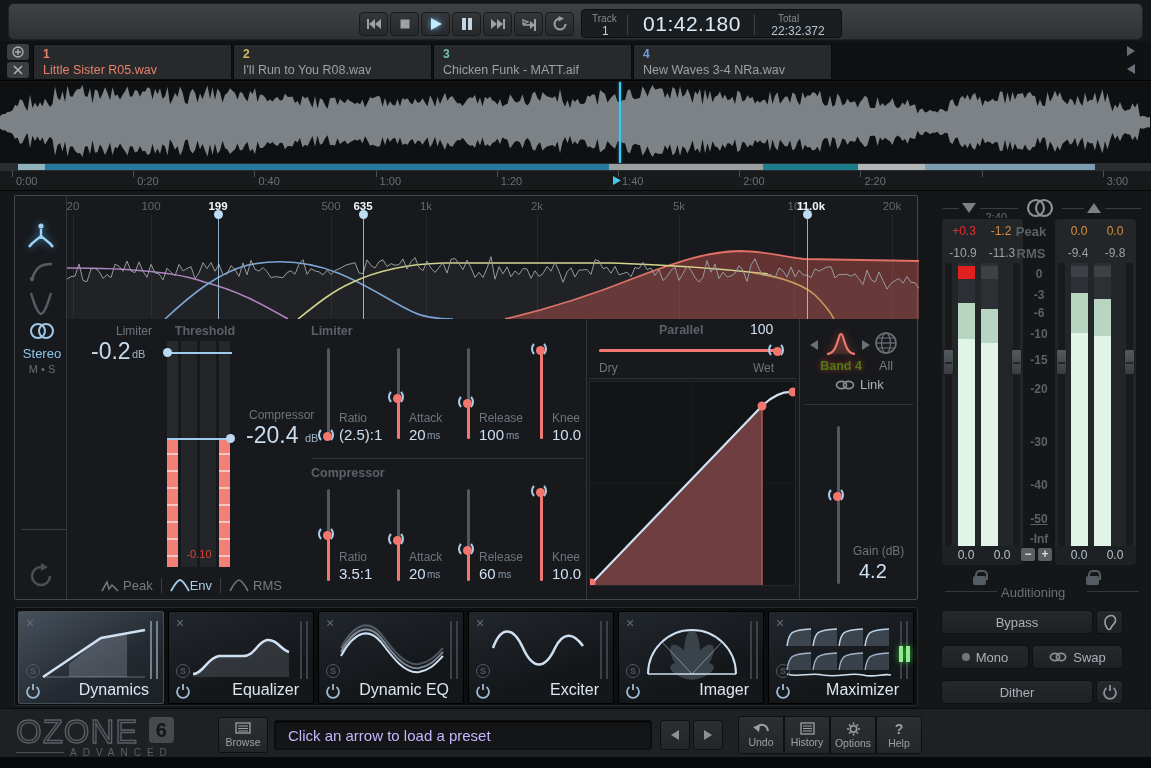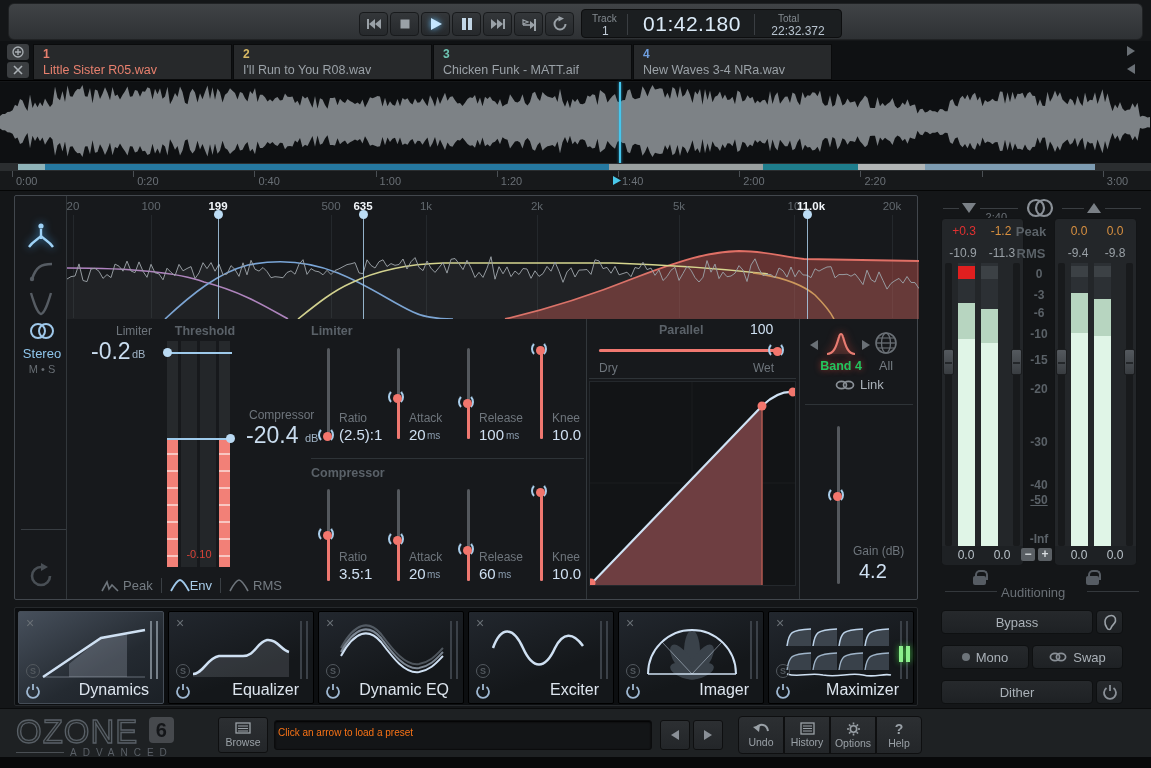--- a/index.html
+++ b/index.html
@@ -424,21 +424,21 @@
     <div class="a" style="left:847px;top:144px">
         <div class="icon-tri-r" style="border-left-color:#6a7076"></div>
       </div>
     <svg class="a" style="left:858px;top:134px" width="26" height="26">
       <circle cx="13" cy="13" r="10" fill="none" stroke="#6a7076" stroke-width="1.6"></circle>
       <ellipse cx="13" cy="13" rx="4.5" ry="10" fill="none" stroke="#6a7076" stroke-width="1.3"></ellipse>
       <line x1="3" y1="13" x2="23" y2="13" stroke="#6a7076" stroke-width="1.3"></line>
       <line x1="4.5" y1="8" x2="21.5" y2="8" stroke="#6a7076" stroke-width="1.1"></line>
       <line x1="4.5" y1="18" x2="21.5" y2="18" stroke="#6a7076" stroke-width="1.1"></line>
     </svg>
-    <span class="a" style="left:800px;top:163px;width:52px;text-align:center;color:#22c55e;font-size:12.5px;font-weight:bold;text-shadow:0 0 6px #a03830">Band 4</span>
+    <span class="a" style="left:800px;top:163px;width:52px;text-align:center;color:#4d7c0f;font-size:12.5px;font-weight:bold;text-shadow:0 0 6px #a03830">Band 4</span>
     <span class="a" style="left:858px;top:163px;width:26px;text-align:center;color:#757c83;font-size:12.5px">All</span>
     <div class="a" style="left:820px;top:181px;display:flex;align-items:center;gap:5px">
       <svg width="20" height="12">
           <ellipse cx="6.5" cy="6" rx="5" ry="3.6" fill="none" stroke="#8a9097" stroke-width="1.7"></ellipse>
           <ellipse cx="13.5" cy="6" rx="5" ry="3.6" fill="none" stroke="#8a9097" stroke-width="1.7"></ellipse>
         </svg>
       <span style="color:#aab1b8;font-size:13px">Link</span>
     </div>
     <div class="hline" style="left:790px;top:208px;width:108px;background:#2e3337"></div>
 
@@ -482,21 +482,21 @@
     <span class="scale" style="left:96px;top:51px;font-size:13px">RMS</span>
     <div id="scalehost" class="a" style="left:0;top:0;width:216px;height:405px">
         <span class="scale" style="left: 104px; top: 72px;">0</span>
         <span class="scale" style="left: 104px; top: 93px;">-3</span>
         <span class="scale" style="left: 104px; top: 111px;">-6</span>
         <span class="scale" style="left: 104px; top: 132px;">-10</span>
         <span class="scale" style="left: 104px; top: 158px;">-15</span>
         <span class="scale" style="left: 104px; top: 187px;">-20</span>
         <span class="scale" style="left: 104px; top: 240px;">-30</span>
         <span class="scale" style="left: 104px; top: 283px;">-40</span>
-        <span class="scale" style="left: 104px; top: 298px; text-decoration: underline;">-50</span>
+        <span class="scale" style="left: 104px; top: 317px; text-decoration: underline;">-50</span>
         <span class="scale" style="left: 104px; top: 337px;">-Inf</span>
       </div>
     <div class="zbtn" style="left:86px;top:353px">−</div>
     <div class="zbtn" style="left:103px;top:353px">+</div>
 
     <div class="mcard" style="left:119px;top:23px;height:347px">
       <span class="mnum" style="left:24px;top:5px;color:#d89040">0.0</span>
       <span class="mnum" style="left:60px;top:5px;color:#d89040">0.0</span>
       <span class="mnum" style="left:23px;top:27px;color:#99a0a6">-9.4</span>
       <span class="mnum" style="left:60px;top:27px;color:#99a0a6">-9.8</span>
@@ -694,21 +694,21 @@
     <div class="fbtn" style="left:218px;top:8px;width:50px;height:36px;gap:2px">
       <svg width="16" height="12">
           <rect x="1" y="1" width="14" height="10" fill="none" stroke="#9aa1a7" stroke-width="1.3"></rect>
           <line x1="3" y1="4" x2="13" y2="4" stroke="#9aa1a7"></line>
           <line x1="3" y1="6.5" x2="13" y2="6.5" stroke="#9aa1a7"></line>
           <line x1="3" y1="9" x2="13" y2="9" stroke="#9aa1a7"></line>
         </svg>
       <span style="font-size:10.5px">Browse</span>
     </div>
     <div class="a" style="left:274px;top:11px;width:378px;height:30px;background:#131517;border:1px solid #0b0c0d;border-radius:3px;box-shadow:inset 0 1px 2px #000">
-      <span class="a" style="left:3px;top:6px;font-size:10px;color:#f97316">Click an arrow to load a preset</span>
+      <span class="a" style="left:13px;top:6px;font-size:15px;color:#c4b5fd">Click an arrow to load a preset</span>
     </div>
     <div class="fbtn" style="left:660px;top:11px;width:30px;height:30px">
         <div class="icon-tri-l"></div>
       </div>
     <div class="fbtn" style="left:693px;top:11px;width:30px;height:30px">
         <div class="icon-tri-r"></div>
       </div>
 
     <div class="fbtn" style="left:738px;top:7px;width:46px;height:38px;gap:1px;border-radius:4px 0 0 4px">
       <svg width="18" height="13">

